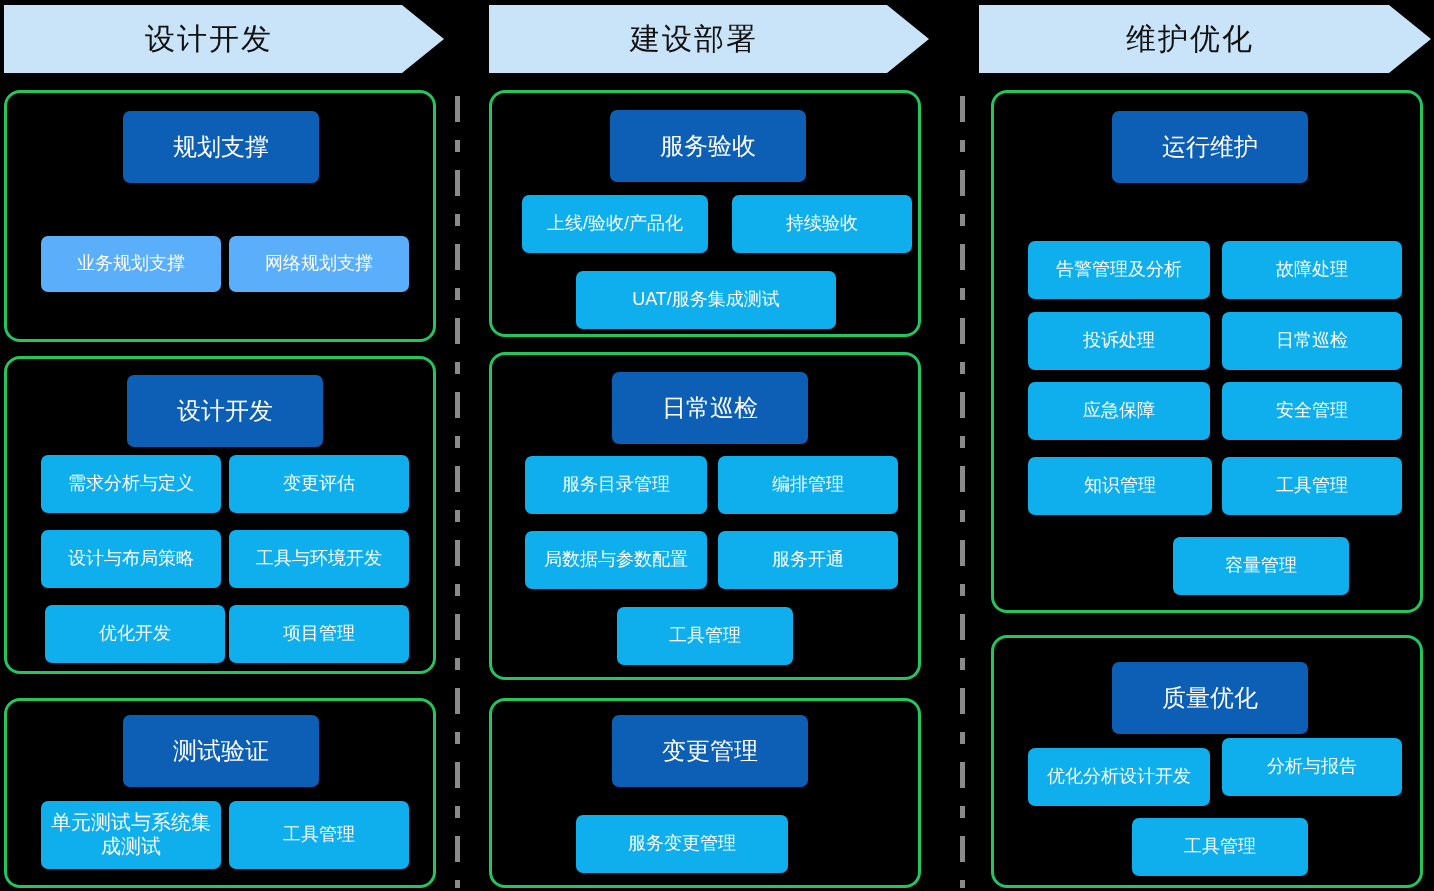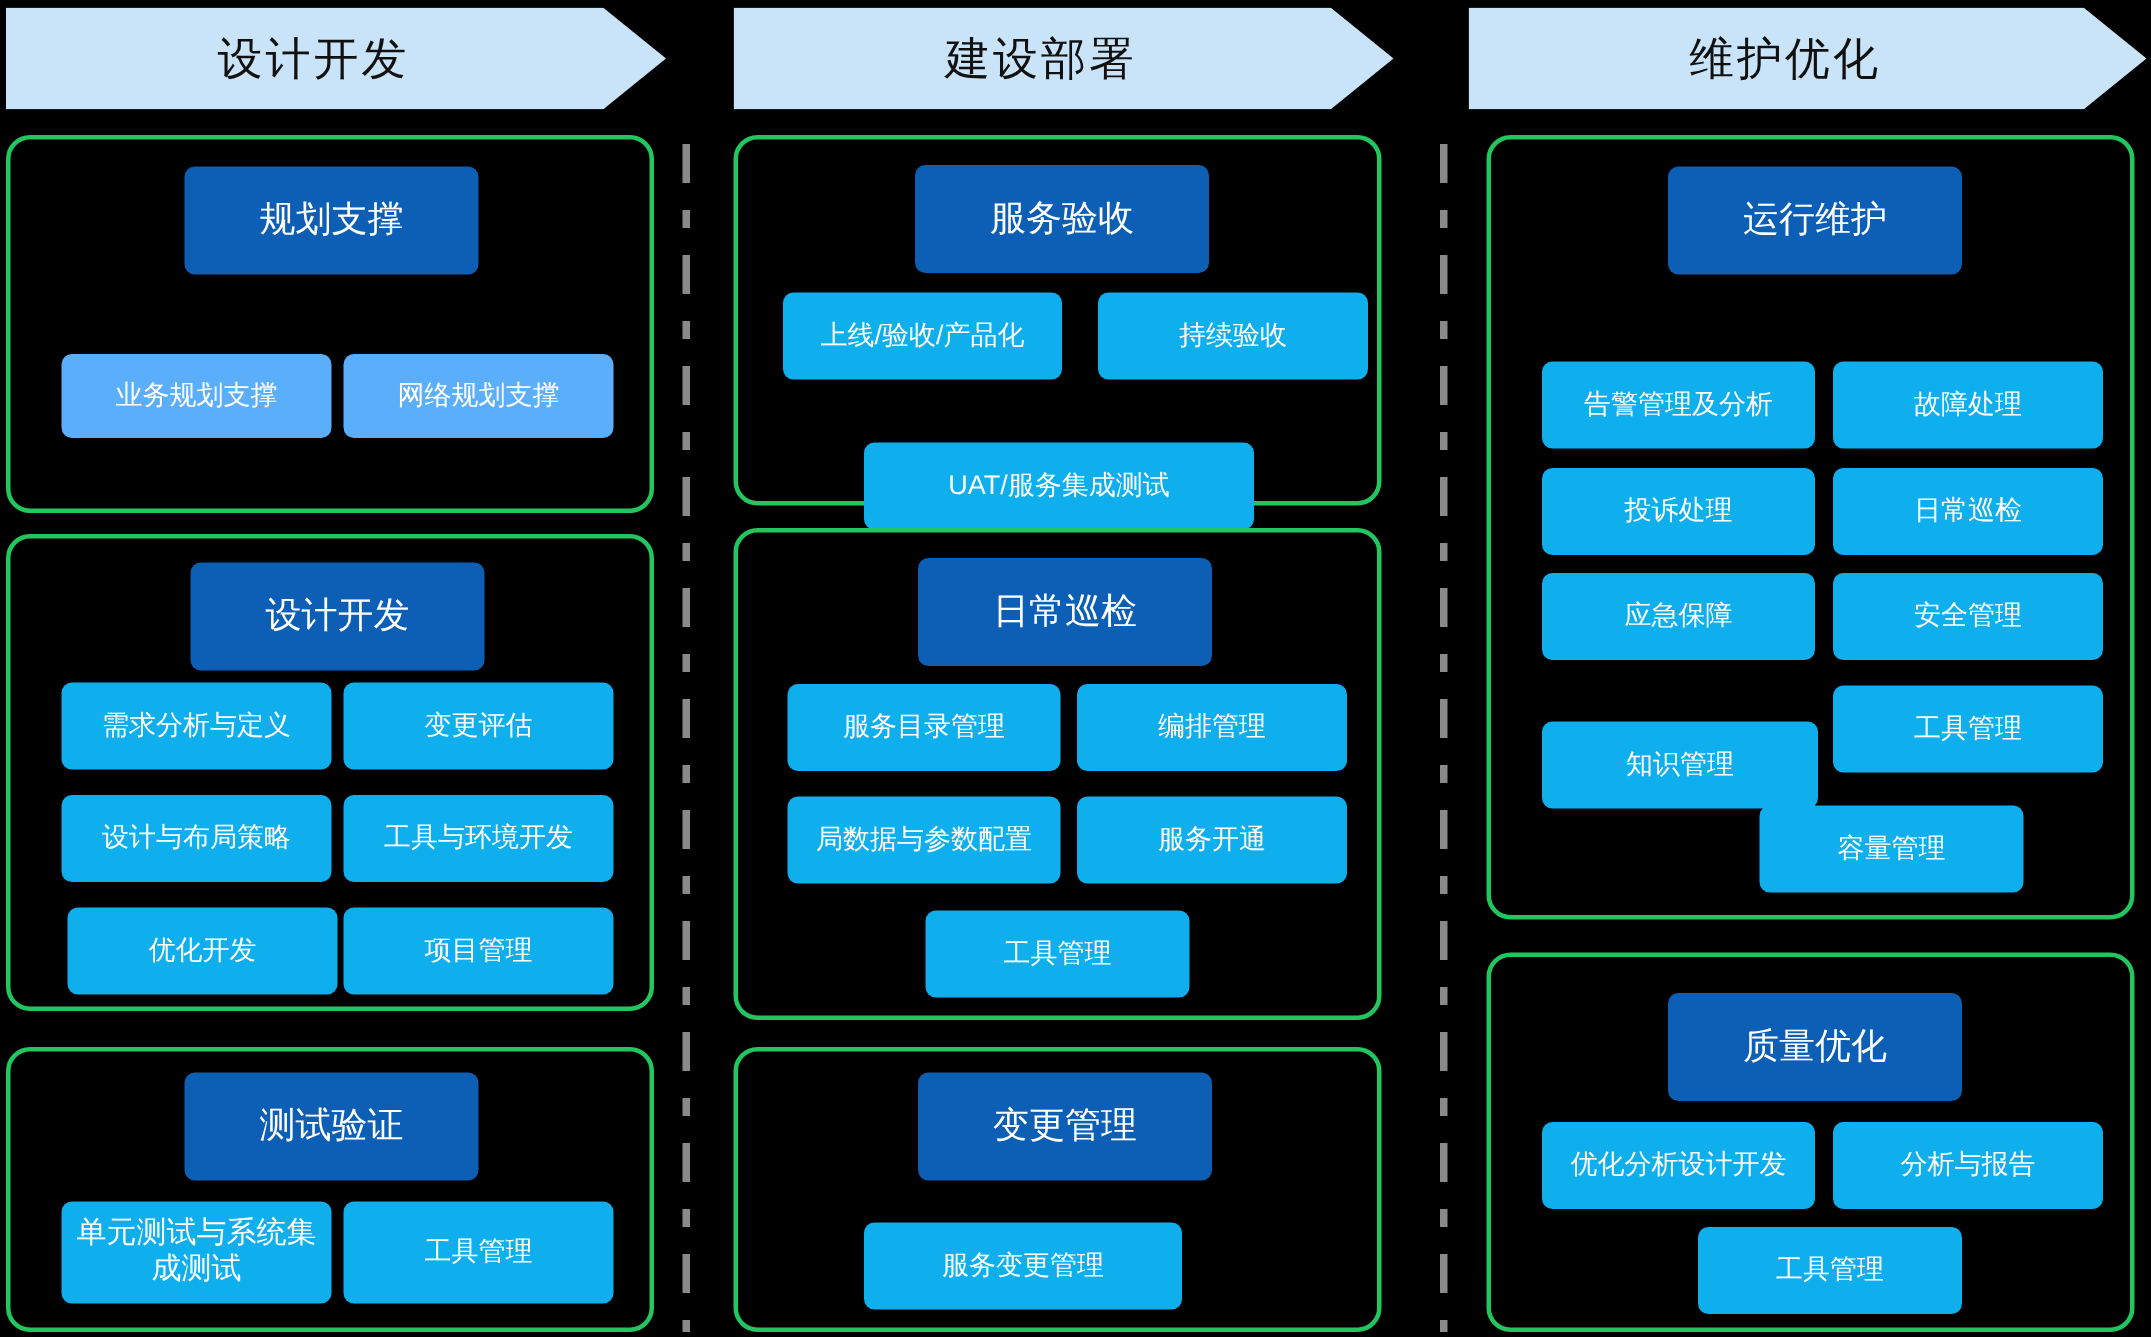--- a/index.html
+++ b/index.html
@@ -112,21 +112,21 @@
   <div class="vsep" style="left:455px; top:96px; height:792px;"></div>
 
   <div class="banner" style="left:489px; top:5px; width:440px;">
     <span class="banner-label">建设部署</span>
   </div>
 
   <div class="card" style="left:489px; top:90px; width:432px; height:247px;">
     <div class="box head" style="left:118px; top:17px; width:196px; height:72px;">服务验收</div>
     <div class="box sub" style="left:30px; top:102px; width:186px; height:58px;">上线/验收/产品化</div>
     <div class="box sub" style="left:240px; top:102px; width:180px; height:58px;">持续验收</div>
-    <div class="box sub" style="left:84px; top:178px; width:260px; height:58px;margin-top:24px;">UAT/服务集成测试</div>
+    <div class="box sub" style="left:84px; top:178px; width:260px; height:58px;">UAT/服务集成测试</div>
   </div>
 
   <div class="card" style="left:489px; top:352px; width:432px; height:328px;">
     <div class="box head" style="left:120px; top:17px; width:196px; height:72px;">日常巡检</div>
     <div class="box sub" style="left:33px; top:101px; width:182px; height:58px;">服务目录管理</div>
     <div class="box sub" style="left:226px; top:101px; width:180px; height:58px;">编排管理</div>
     <div class="box sub" style="left:33px; top:176px; width:182px; height:58px;">局数据与参数配置</div>
     <div class="box sub" style="left:226px; top:176px; width:180px; height:58px;">服务开通</div>
     <div class="box sub" style="left:125px; top:252px; width:176px; height:58px;">工具管理</div>
   </div>
@@ -143,25 +143,25 @@
   </div>
 
   <div class="card" style="left:991px; top:90px; width:432px; height:523px;">
     <div class="box head" style="left:118px; top:18px; width:196px; height:72px;">运行维护</div>
     <div class="box sub" style="left:34px; top:148px; width:182px; height:58px;">告警管理及分析</div>
     <div class="box sub" style="left:228px; top:148px; width:180px; height:58px;">故障处理</div>
     <div class="box sub" style="left:34px; top:219px; width:182px; height:58px;">投诉处理</div>
     <div class="box sub" style="left:228px; top:219px; width:180px; height:58px;">日常巡检</div>
     <div class="box sub" style="left:34px; top:289px; width:182px; height:58px;">应急保障</div>
     <div class="box sub" style="left:228px; top:289px; width:180px; height:58px;">安全管理</div>
-    <div class="box sub" style="left:34px; top:364px; width:184px; height:58px;margin-top:24px;">知识管理</div>
+    <div class="box sub" style="left:34px; top:364px; width:184px; height:58px;">知识管理</div>
     <div class="box sub" style="left:228px; top:364px; width:180px; height:58px;">工具管理</div>
     <div class="box sub" style="left:138px; top:444px; width:176px; height:58px;margin-left:41px;">容量管理</div>
   </div>
 
   <div class="card" style="left:991px; top:635px; width:432px; height:253px;">
     <div class="box head" style="left:118px; top:24px; width:196px; height:72px;">质量优化</div>
     <div class="box sub" style="left:34px; top:110px; width:182px; height:58px;">优化分析设计开发</div>
-    <div class="box sub" style="left:228px; top:110px; width:180px; height:58px;">分析与报告</div>
+    <div class="box sub" style="left:228px; top:100px; width:180px; height:58px;">分析与报告</div>
     <div class="box sub" style="left:138px; top:180px; width:176px; height:58px;">工具管理</div>
   </div>
 
 </div>
 
 </body></html>

